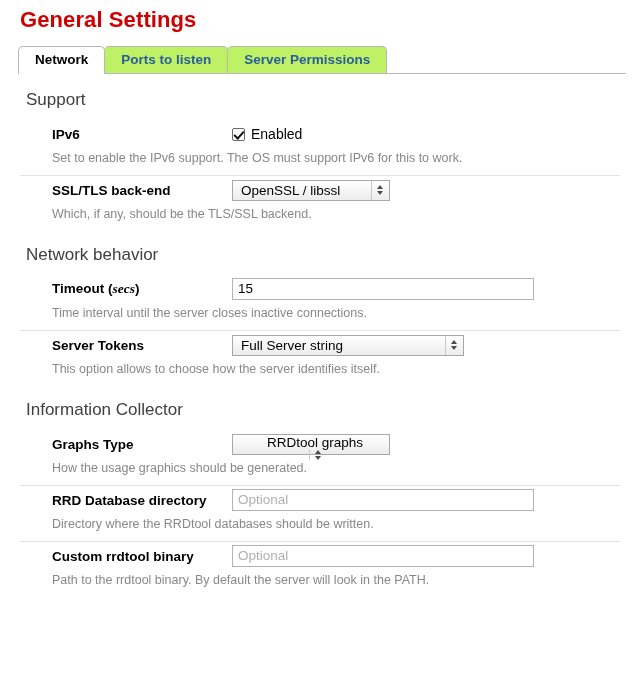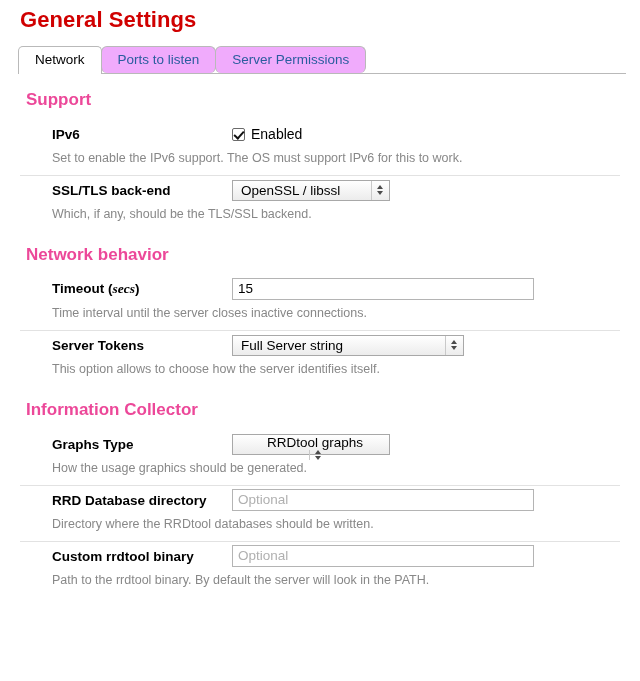--- a/index.html
+++ b/index.html
@@ -37,47 +37,46 @@
     border-bottom: 1px solid #b9b9b9;
     display: flex;
     align-items: flex-end;
   }
   .tab {
     box-sizing: border-box;
     height: 27px;
     line-height: 25px;
     padding: 0 16px;
     font-size: 13.5px;
-    font-weight: normal;
+    font-weight: bold;
     border: 1px solid #b9b9b9;
     border-bottom: none;
     border-top-left-radius: 5px;
     border-top-right-radius: 5px;
     margin-right: -1px;
     position: relative;
     white-space: nowrap;
   }
   .tab.inactive {
-    background: #f0abfc;
+    background: #bef264;
     color: #2a5d9e;
-    border-radius: 6px;
   }
   .tab.active {
     background: #ffffff;
     color: #000000;
     height: 28px;
     line-height: 26px;
     z-index: 3;
     margin-bottom: -1px;
   }
   
   .section-title {
-    color: #ec4899;
+    color: #404040;
     font-size: 17px;
-    font-weight: bold;
+    font-weight: normal;
     margin: 16px 0 10px 12px;
   }
   
   .row {
     position: relative;
     margin: 0 6px;
     padding: 3px 0 8px 0;
   }
   .row.sep {
     border-top: 1px solid #e2e2e2;

